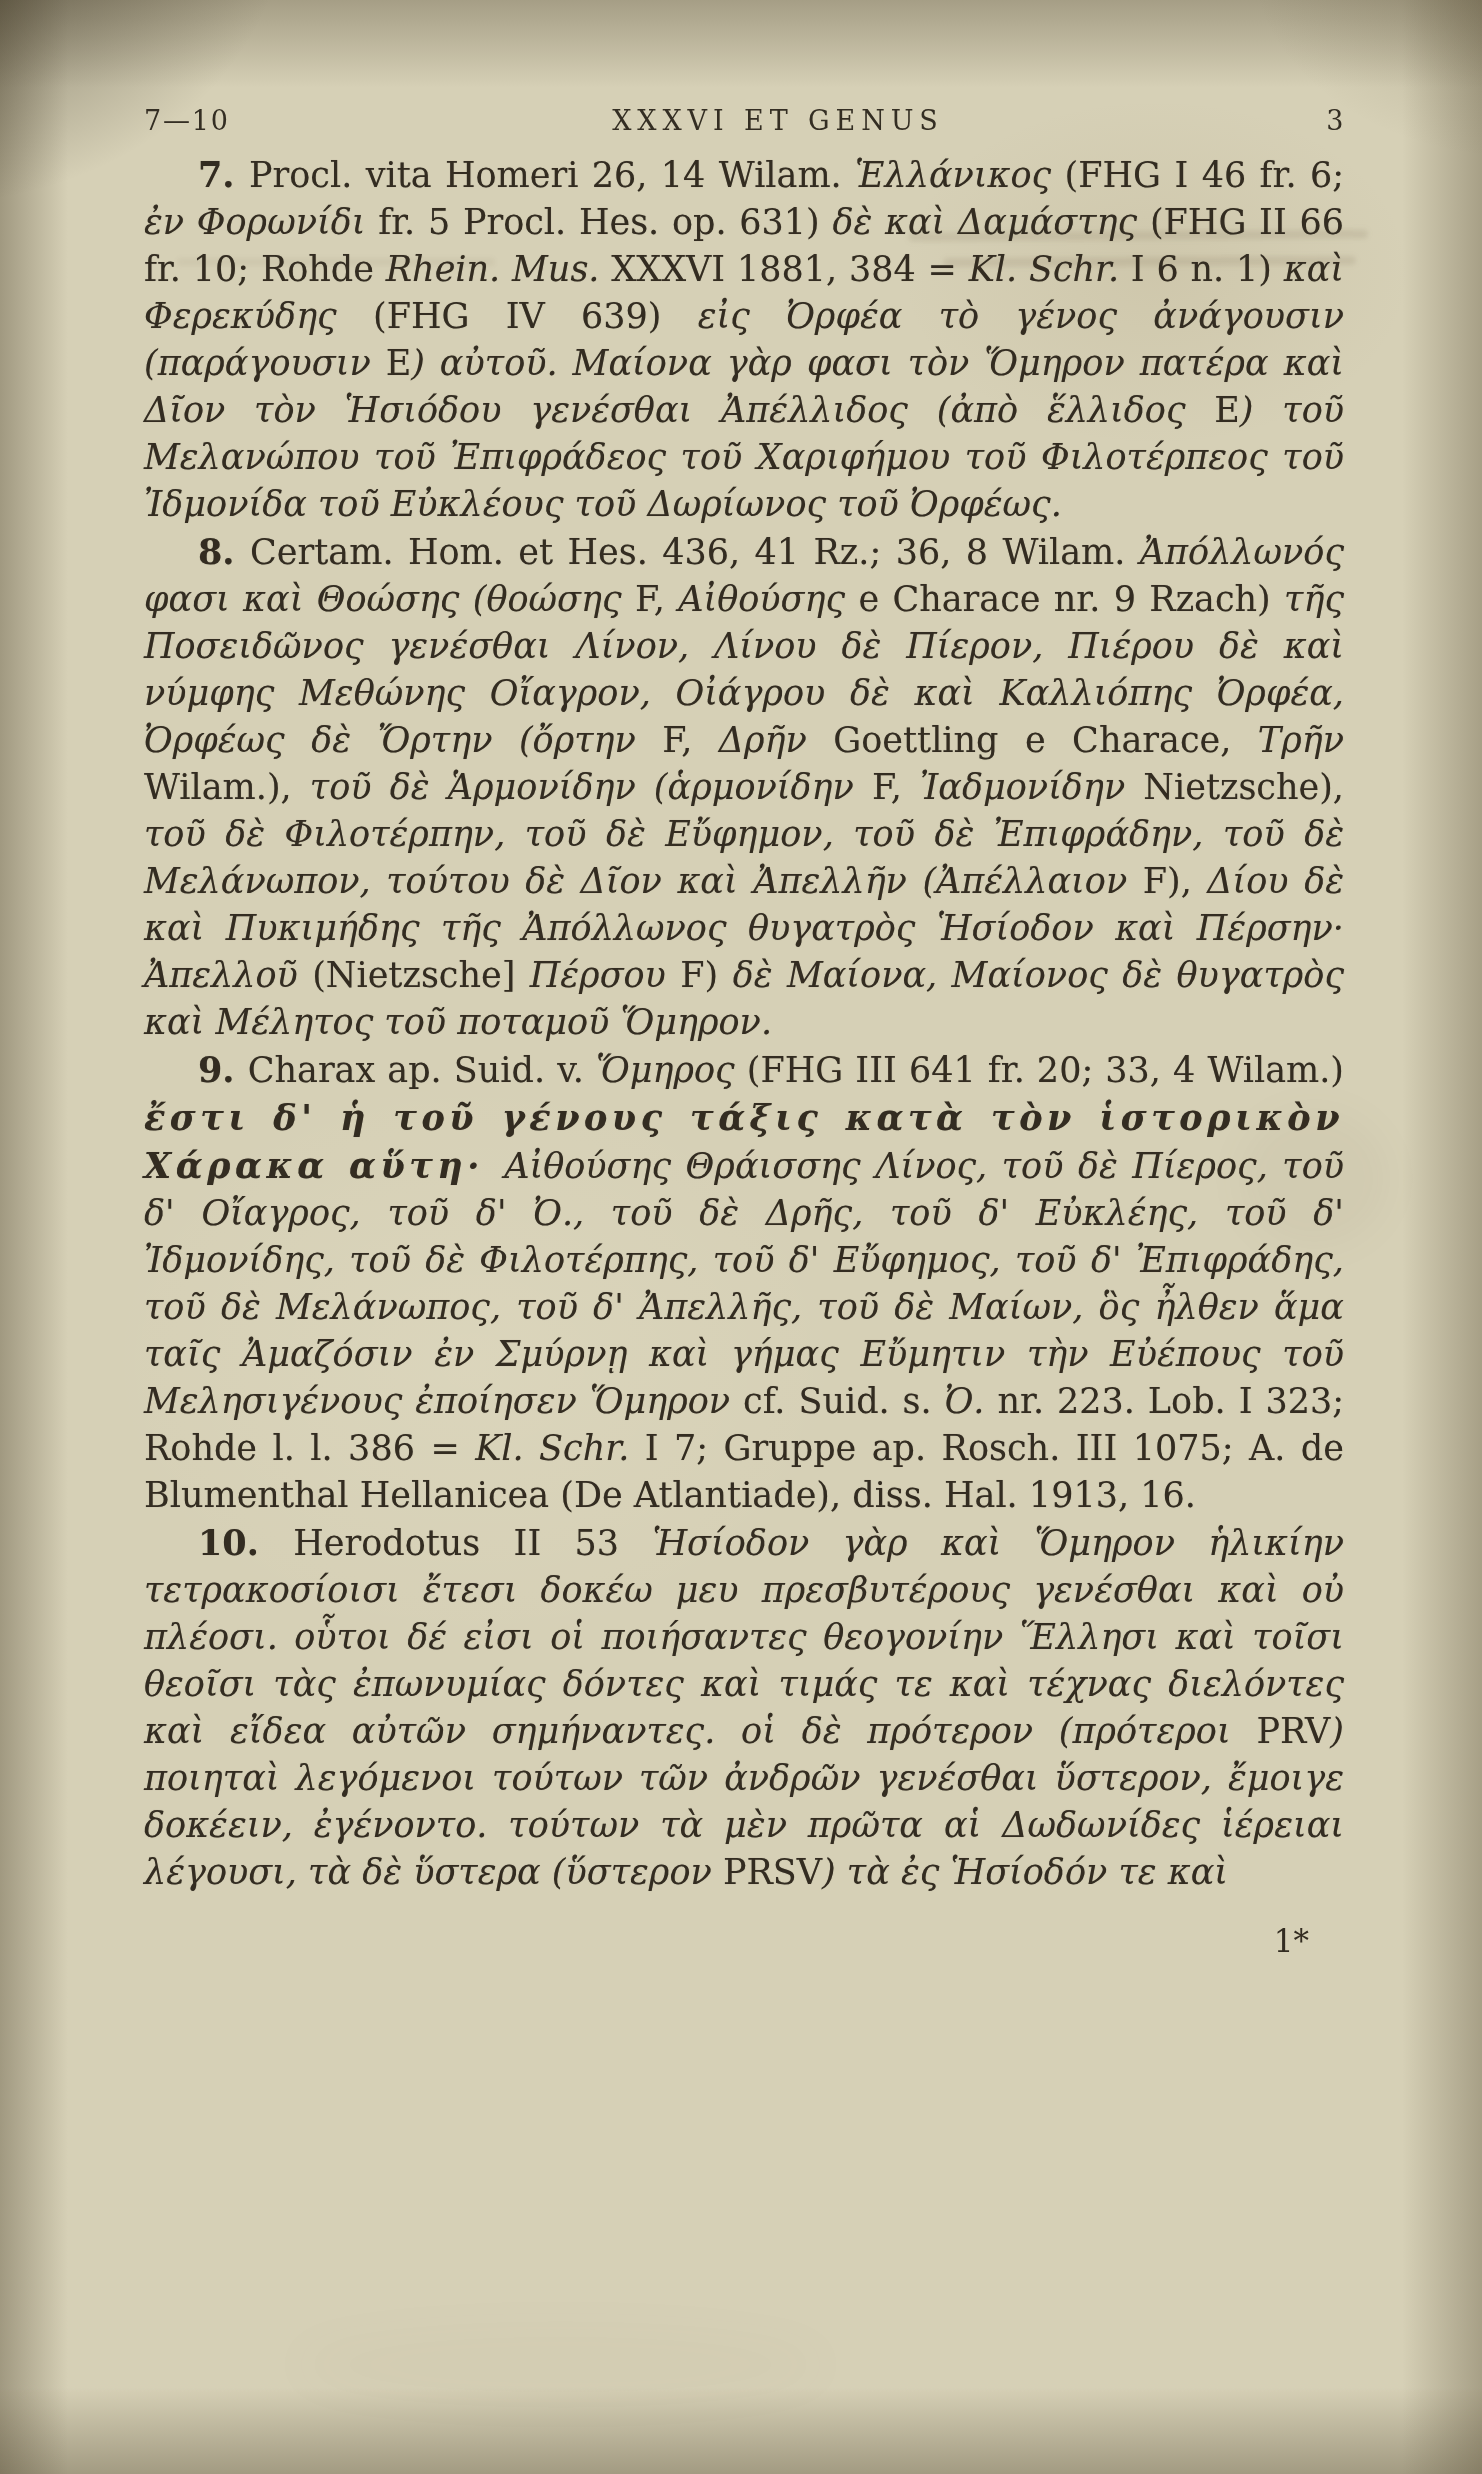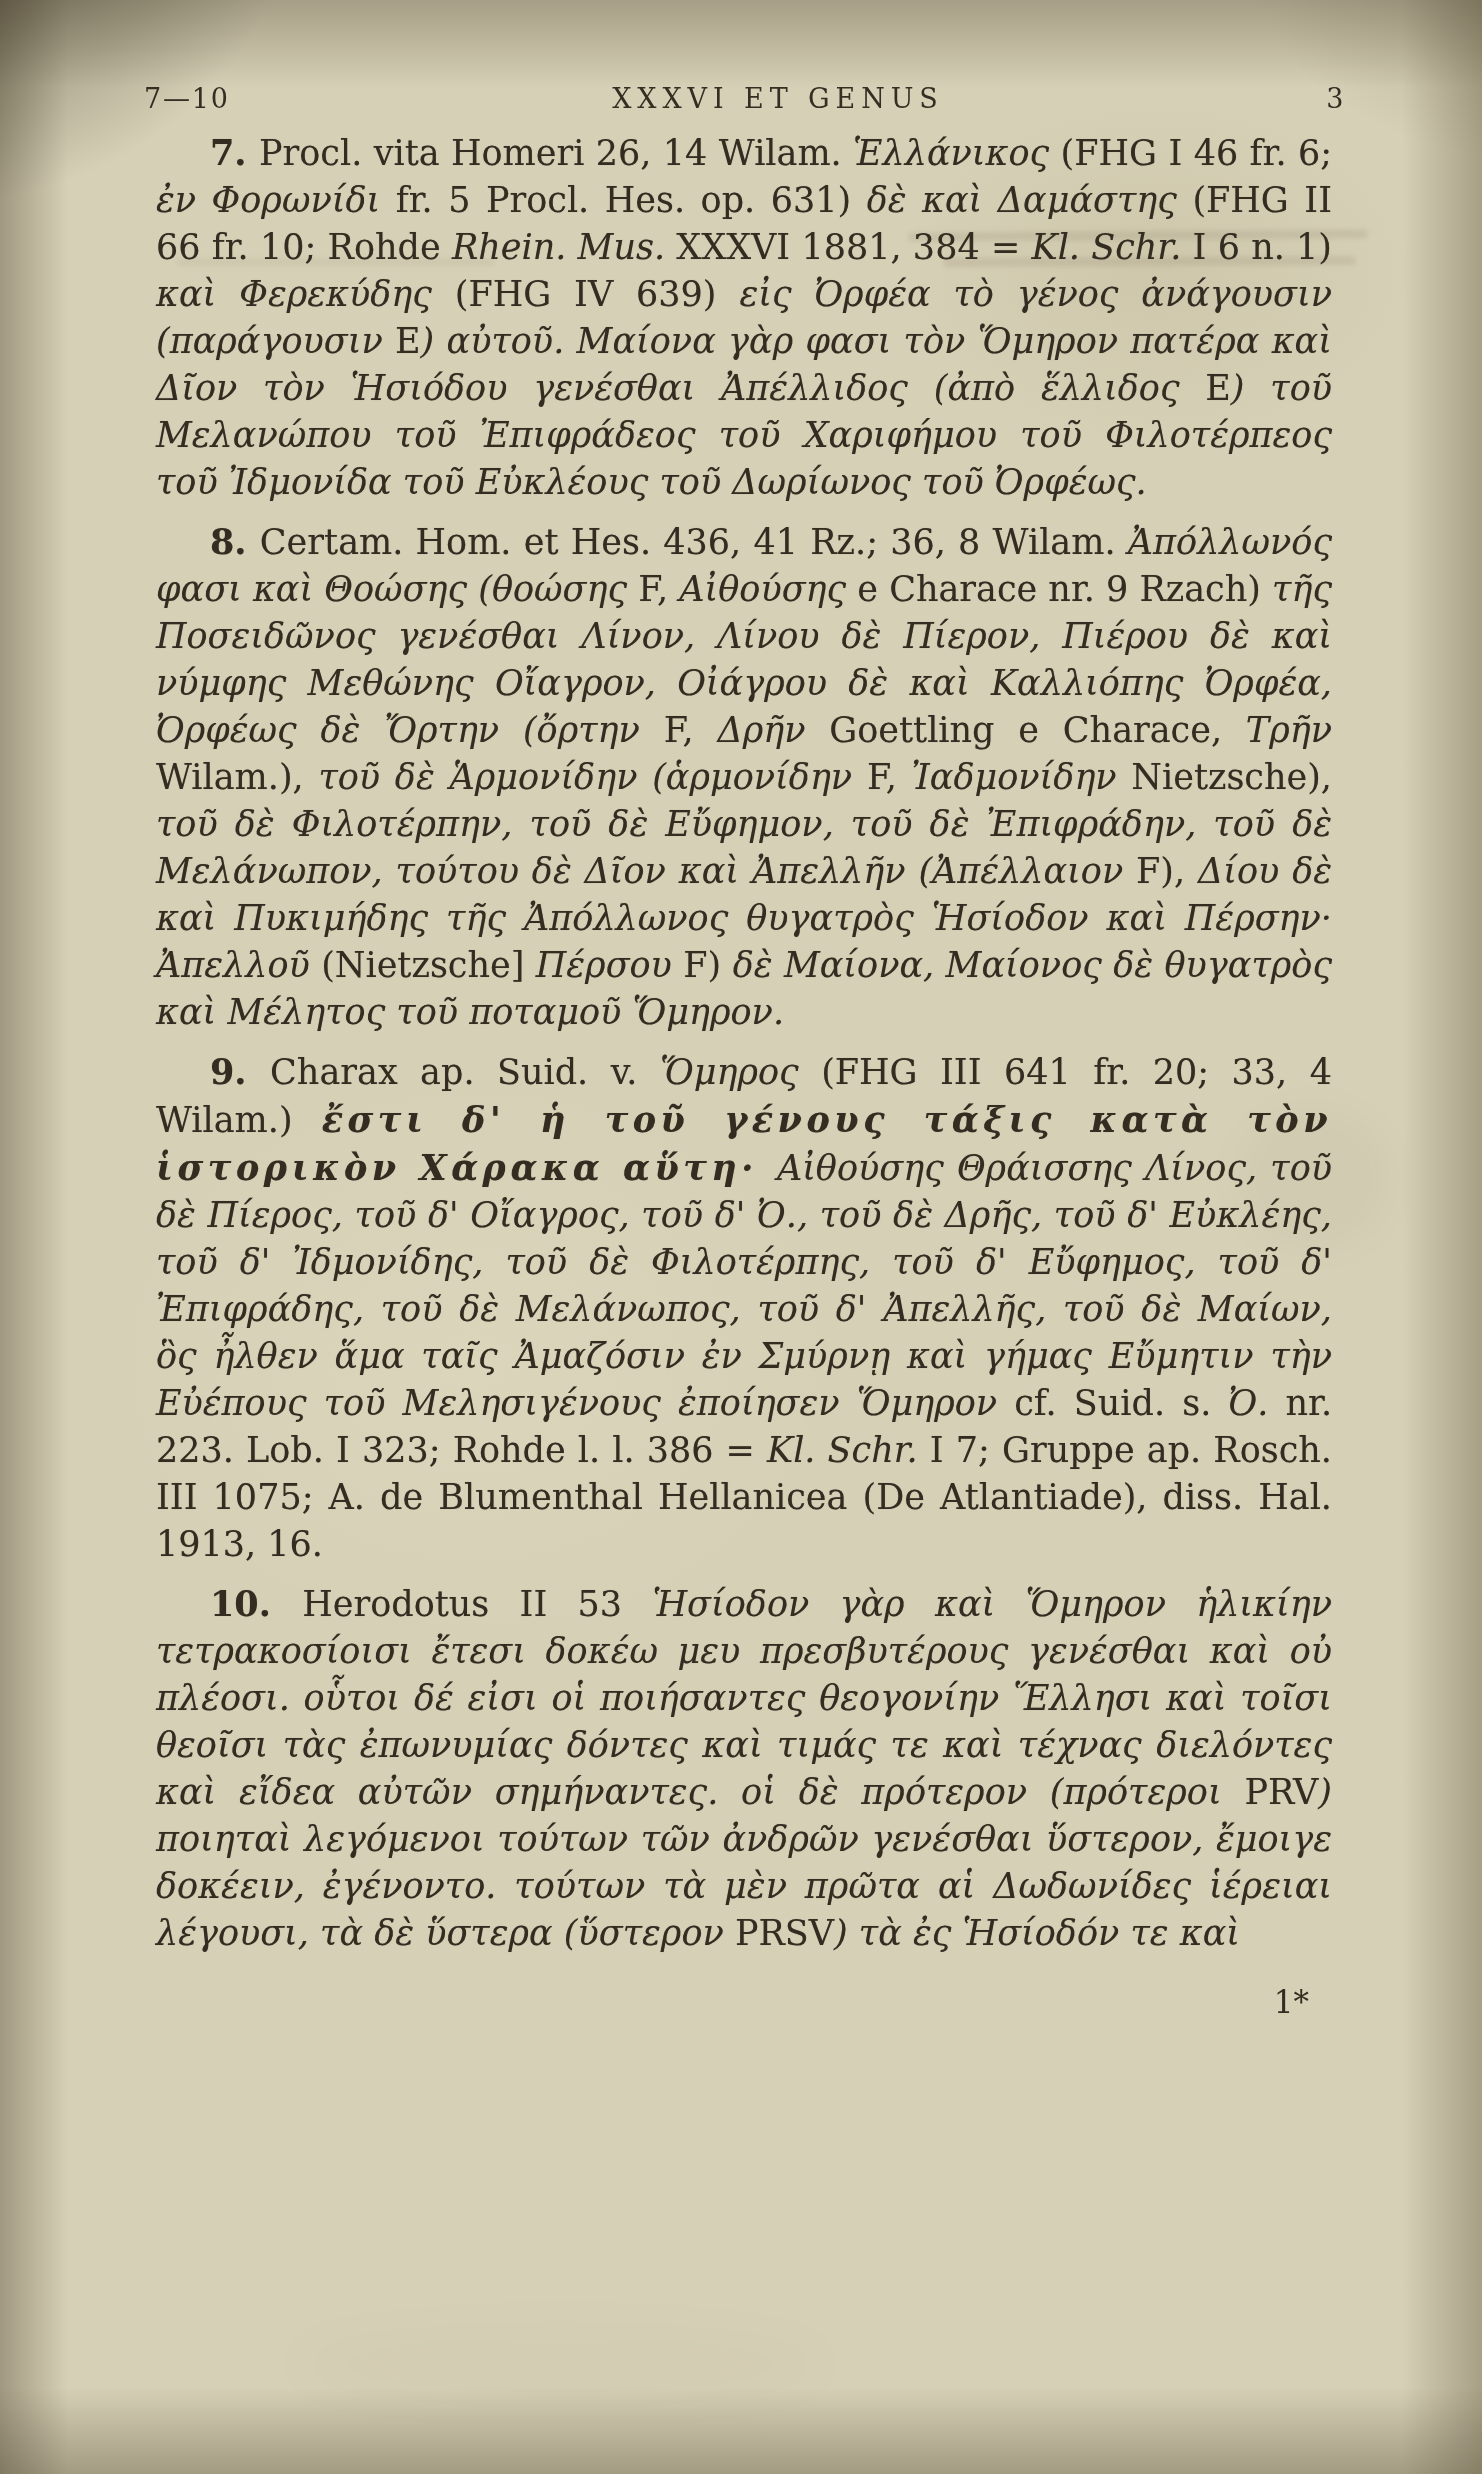--- a/index.html
+++ b/index.html
@@ -23,21 +23,21 @@
       linear-gradient(90deg, rgba(80,70,48,0.40), rgba(80,70,48,0) 68px),
       linear-gradient(270deg, rgba(84,74,50,0.36), rgba(84,74,50,0) 80px),
       linear-gradient(0deg, rgba(84,74,50,0.40), rgba(84,74,50,0) 88px),
       radial-gradient(531px 413px at 32% 55%, rgba(255,250,228,0.12), rgba(255,250,228,0) 70%);
   }
   .content {
     position: relative;
     box-sizing: border-box;
     width: 1200px;
     margin-left: 144px;
-    padding-top: 83px;
+    padding-top: 105px;
   }
   .header-row {
     display: flex;
     justify-content: space-between;
     align-items: baseline;
     font-size: 27px;
     color: #342e23;
   }
   .header-left  { letter-spacing: 1.8px; }
   .header-center{ letter-spacing: 5.9px; }
@@ -48,21 +48,21 @@
     font-size: 32px;
     letter-spacing: 3.5px;
   }
   .body-text {
     margin-top: 15.3px;
     font-size: 35px;
     line-height: 47px;
     text-align: justify;
     text-shadow: 0 0 0.7px rgba(47,42,33,0.38);
   }
-  .para { margin: 12px; text-indent: 54px; }
+  .para { margin: 0; text-indent: 54px; }
   .run-b  { font-weight: 700; }
   .run-r  { font-style: normal; }
   .run-i  { font-style: italic; }
   .run-g  { font-style: italic; }
   .run-gs { font-style: italic; letter-spacing: 0.13em; font-weight: bold; }
   .footer {
     margin-top: 27px;
     text-align: right;
     padding-right: 35px;
     font-size: 31px;

